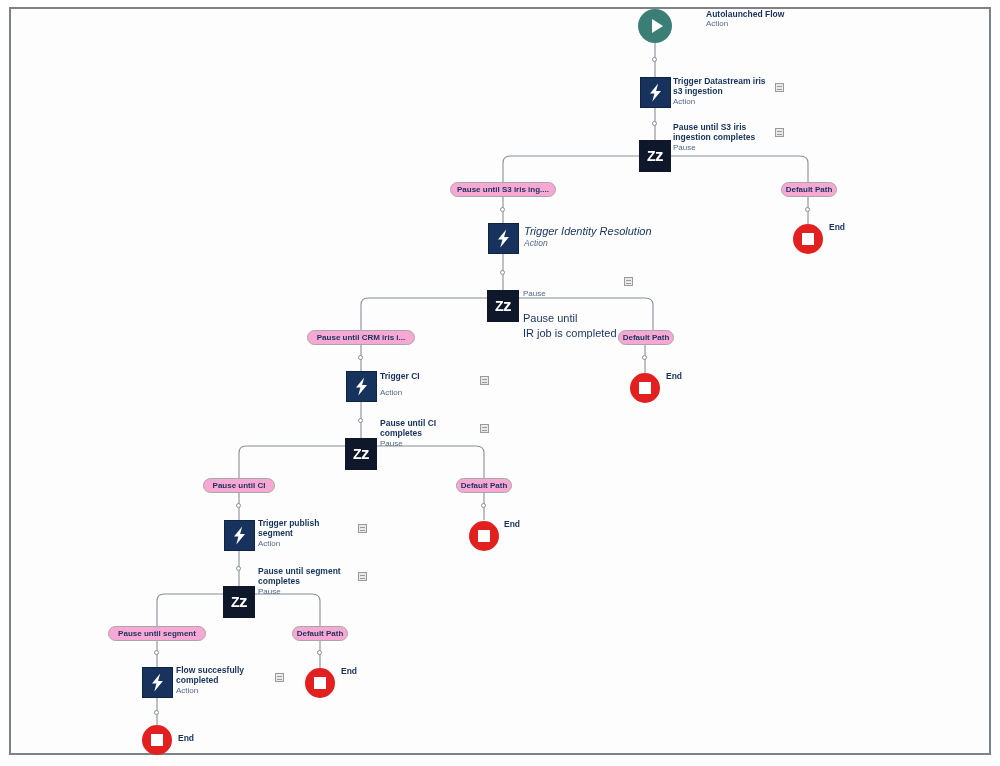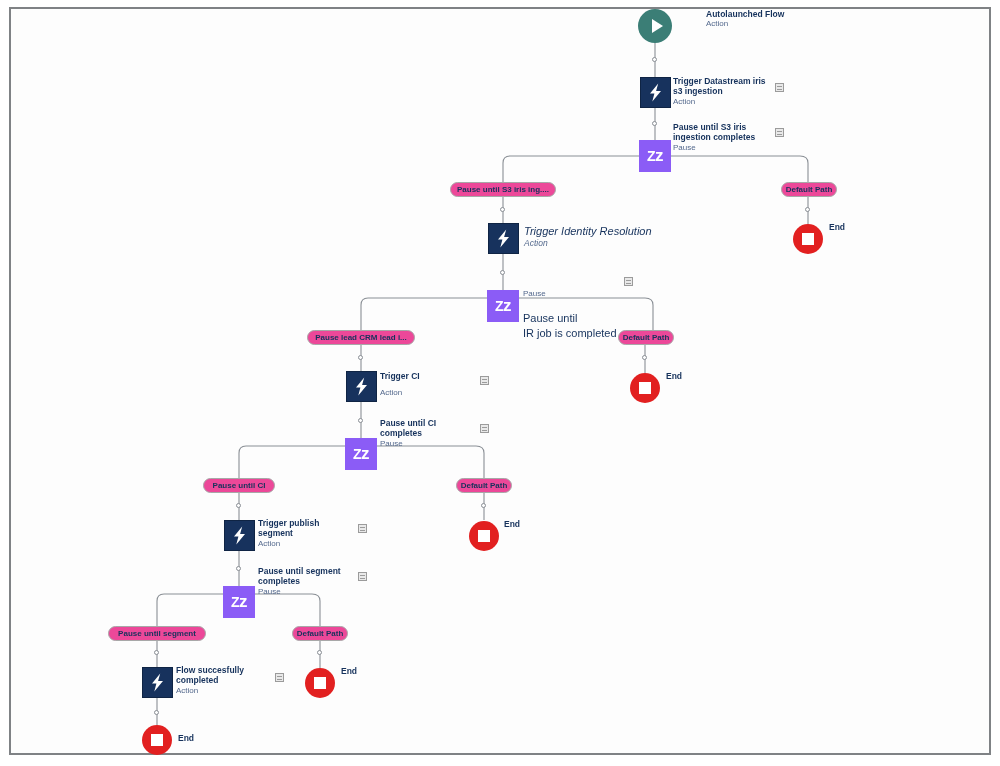--- a/index.html
+++ b/index.html
@@ -75,21 +75,21 @@
     border: 1px solid #0f2444;
     display: flex;
     align-items: center;
     justify-content: center;
   }
   .action-node svg { display: block; }
 
   .pause-node {
     width: 32px;
     height: 32px;
-    background: #8b5cf6;
+    background: #0f172a;
     display: flex;
     align-items: center;
     justify-content: center;
     color: #ffffff;
     font-weight: bold;
     font-size: 14px;
     letter-spacing: -0.5px;
     font-family: "Liberation Sans", sans-serif;
   }
   .pause-node .zz-big { font-size: 14px; }
@@ -154,21 +154,21 @@
     font-size: 8px;
     color: #54698d;
   }
 
   
   .pill {
     position: absolute;
     height: 15px;
     border: 1px solid #a8a8a8;
     border-radius: 9px;
-    background: #ec4899;
+    background: #f9a8d4;
     font-size: 8px;
     font-weight: bold;
     color: #16325c;
     display: flex;
     align-items: center;
     justify-content: center;
     padding: 0 8px;
     box-sizing: border-box;
     white-space: nowrap;
   }
@@ -325,21 +325,21 @@
   </div>
 
   <div class="node pause-node" style="left:487px; top:290px;">
     <span><span class="zz-big">Z</span><span class="zz-small">z</span></span>
   </div>
   <div class="free-label-sub" style="left:523px; top:289px;">Pause</div>
   <div class="free-label" style="left:523px; top:311px;">Pause until
 IR job is completed</div>
   <div class="note-icon" style="left:624px; top:277px;"></div>
 
-  <div class="pill" style="left:307px; top:330px; width:108px;">Pause lead CRM lead i...</div>
+  <div class="pill" style="left:307px; top:330px; width:108px;">Pause until CRM iris i...</div>
   <div class="pill" style="left:618px; top:330px; width:56px;">Default Path</div>
 
   <div class="node end-node" style="left:630px; top:373px;">
     <div class="sq"></div>
   </div>
   <div class="end-label" style="left:666px; top:371px;">End</div>
 
   <div class="node action-node" style="left:346px; top:371px;">
     <svg width="17" height="19" viewBox="0 0 17 19">
       <path d="M11.2 0.6 L3.0 10.4 L7.4 10.4 L5.3 18.4 L14.0 7.9 L9.1 7.9 Z" fill="#ffffff"></path>

